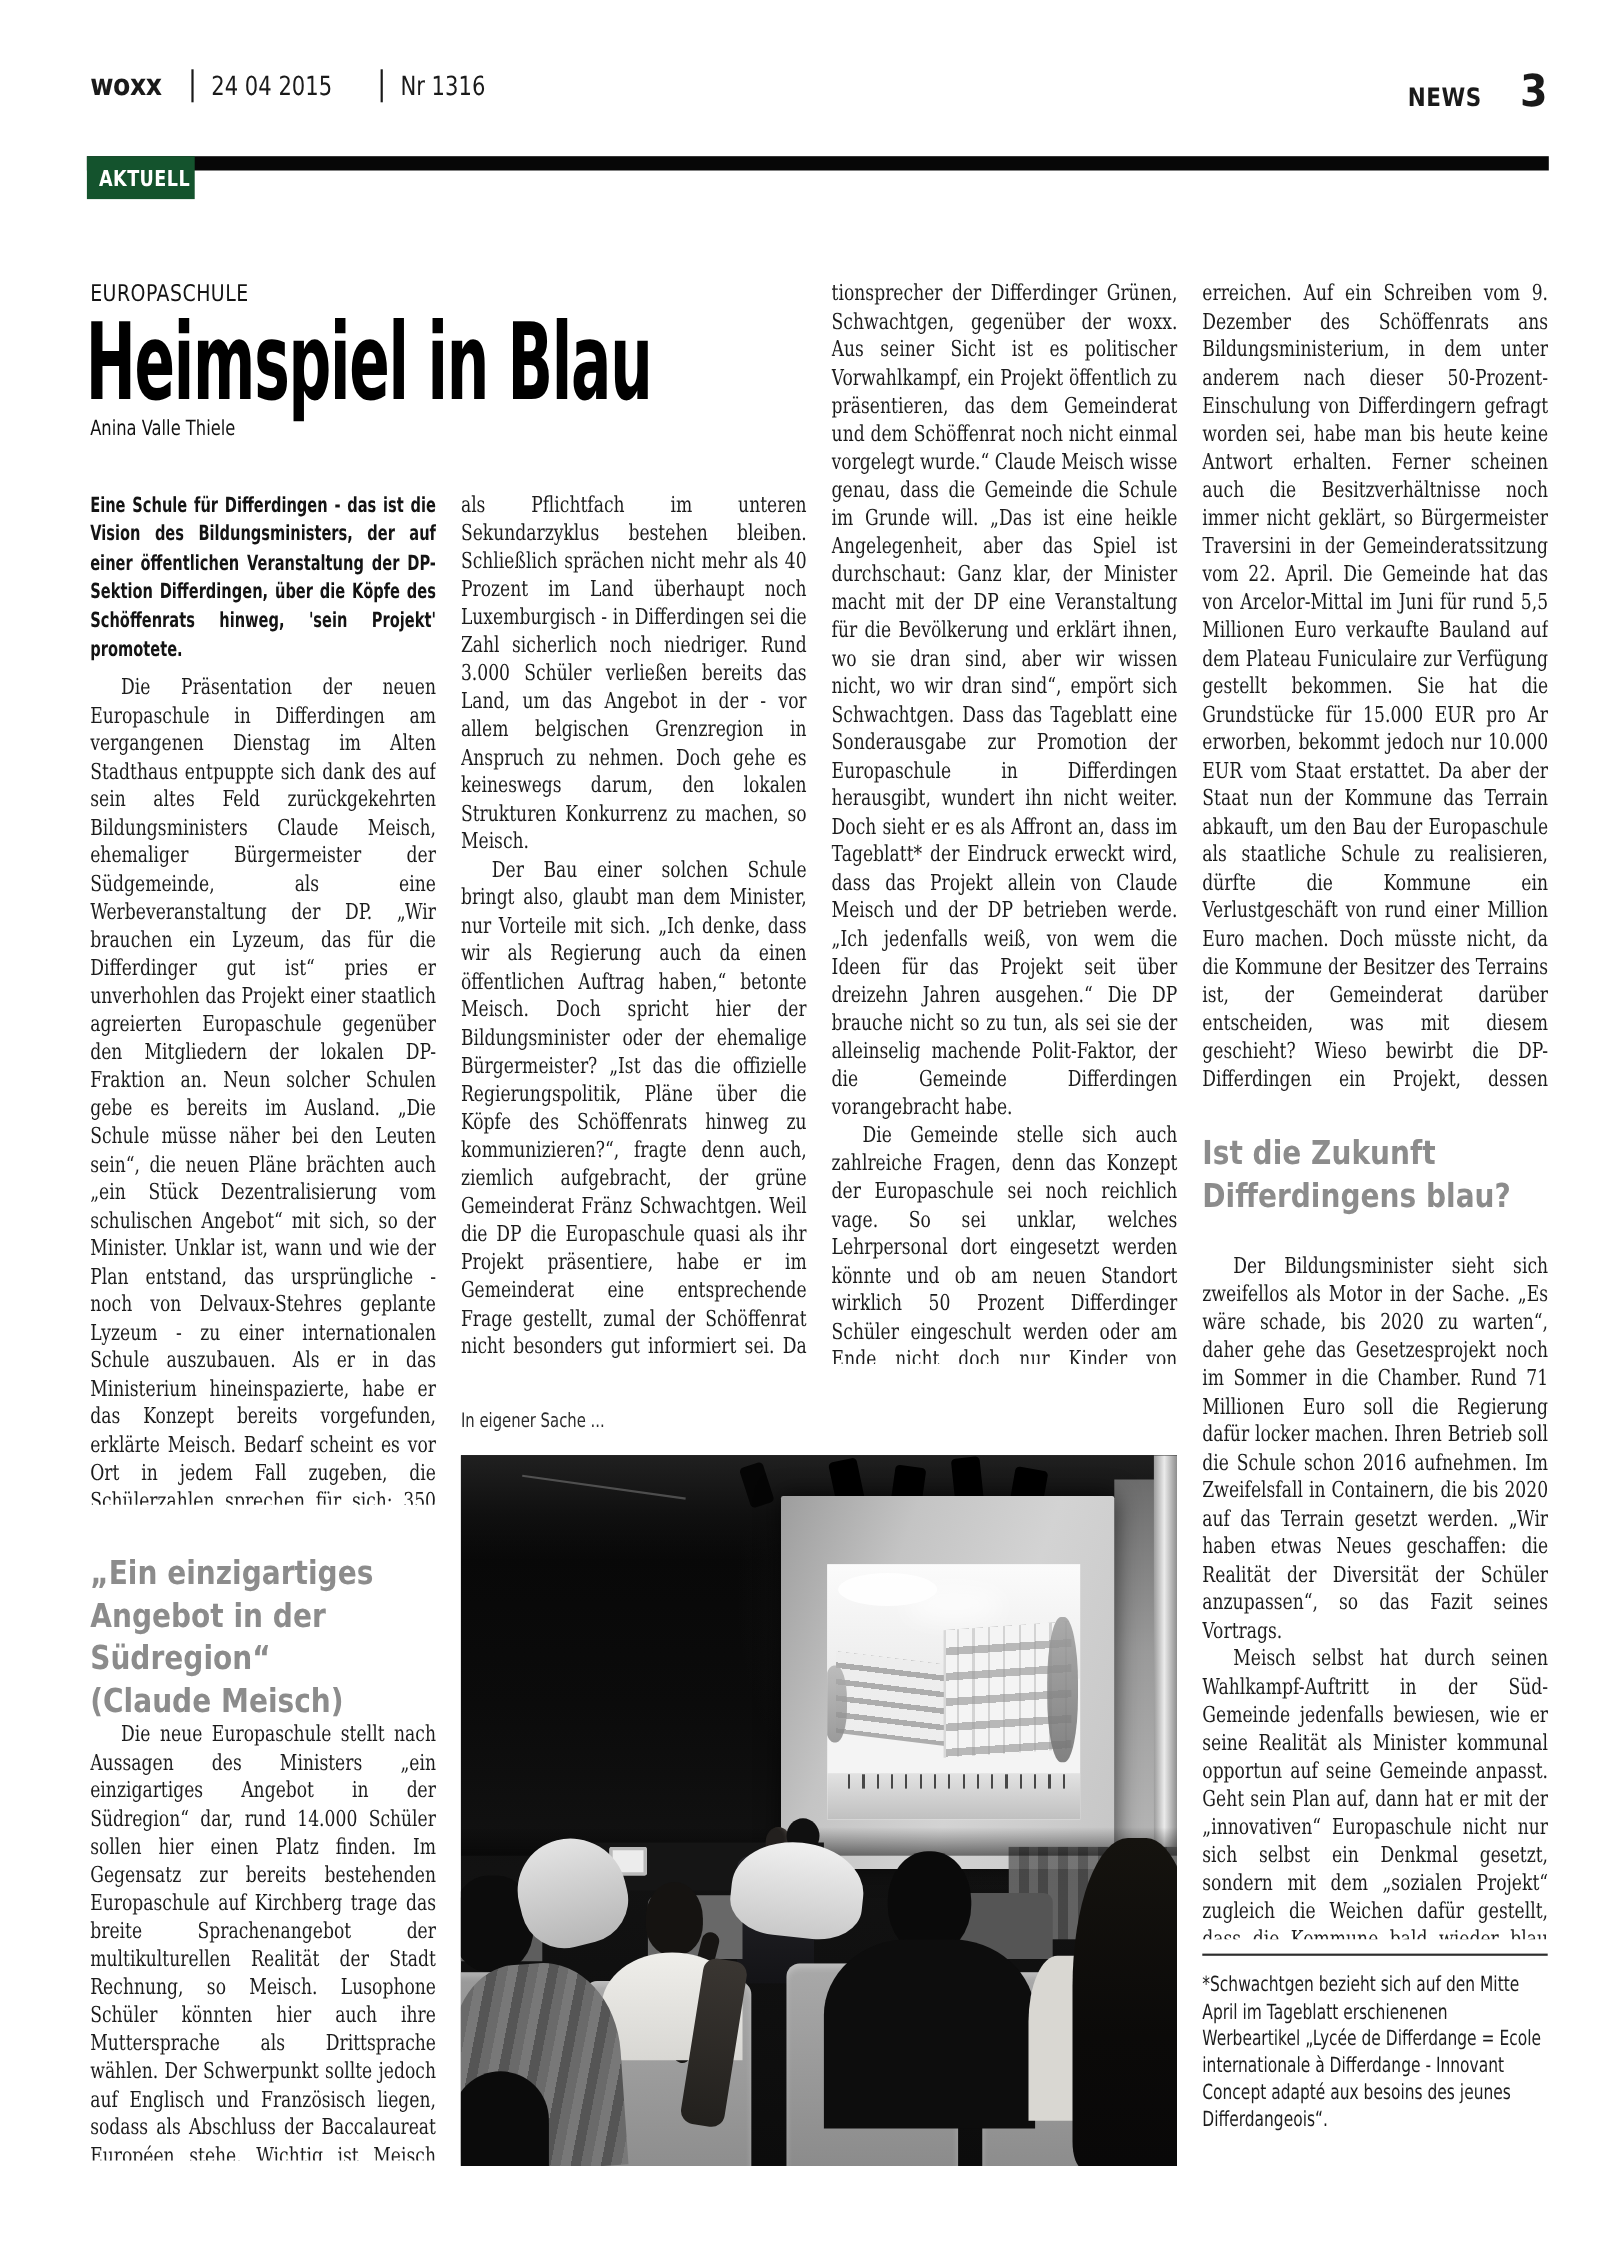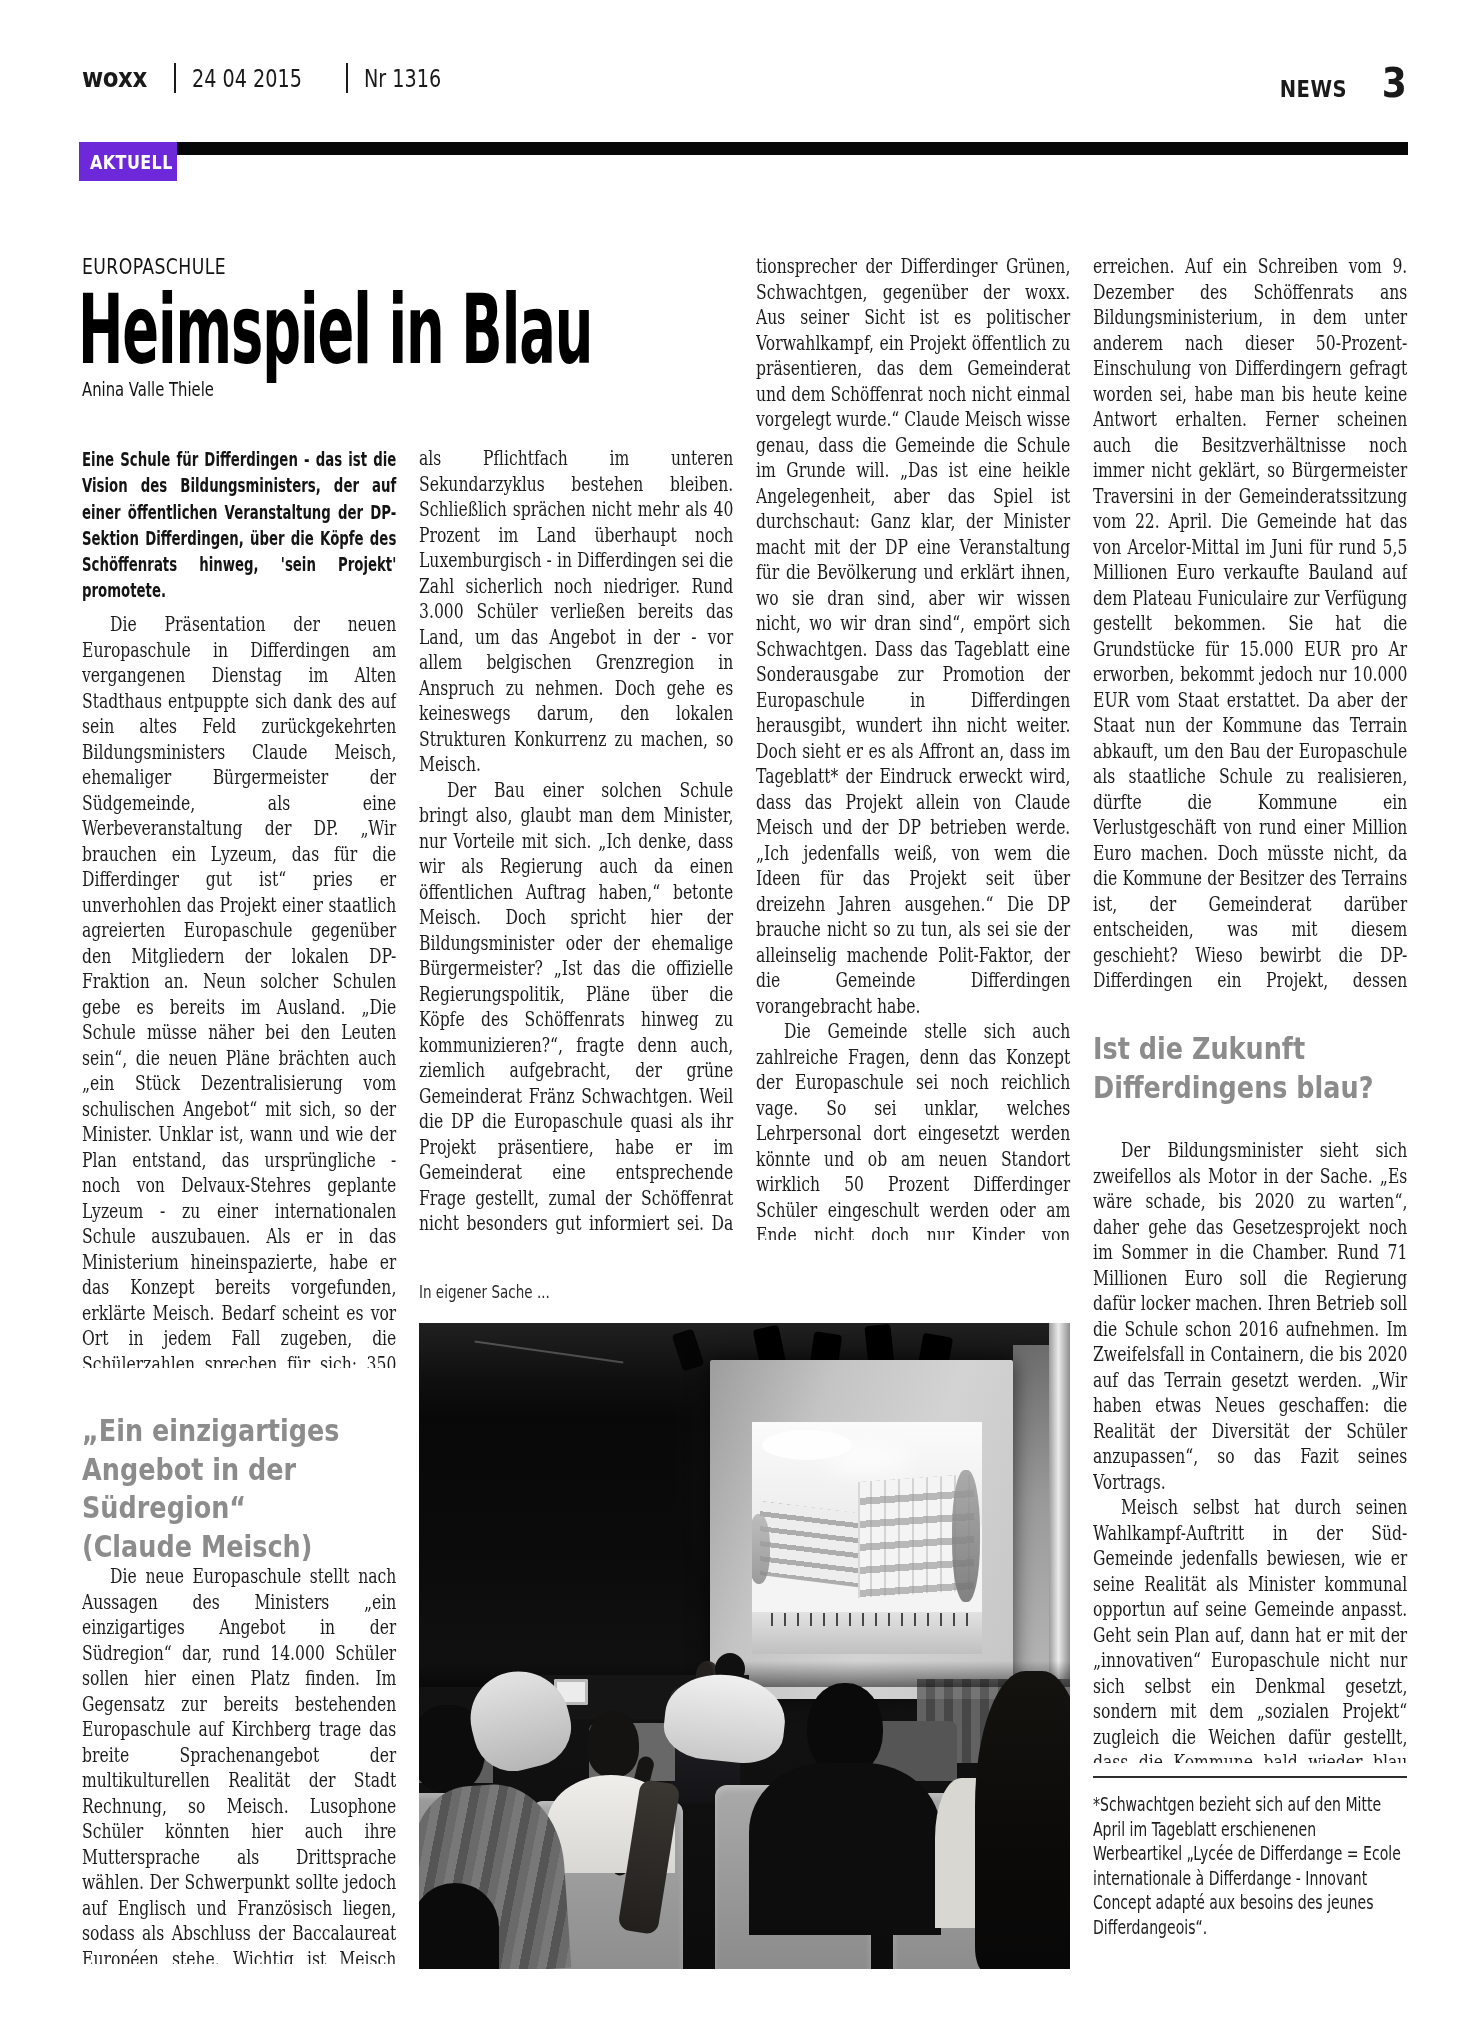--- a/index.html
+++ b/index.html
@@ -11,21 +11,21 @@
   .masthead-left { position:absolute; left:82px; top:62px; display:flex; align-items:baseline; white-space:nowrap;justify-content:space-between; }
   .brand { font-weight:bold; font-size:27px; letter-spacing:-0.5px; transform:scaleX(0.85); transform-origin:0 100%; }
   .vsep { display:inline-block; width:2px; height:30px; background:#1a1a1a; margin:0 16px; align-self:center; }
   .mast-item { font-size:24px; transform:scaleX(0.8); transform-origin:0 100%; letter-spacing:0; }
   .masthead-right { position:absolute; right:66px; top:60px; display:flex; align-items:baseline; }
   .section-name { font-weight:bold; font-size:23px; letter-spacing:0.5px; transform:scaleX(0.85); transform-origin:100% 100%; }
   .page-num { font-weight:bold; font-size:40px; margin-left:32px; transform:scaleX(0.9); transform-origin:100% 100%; }
 
   
   .rubric-bar { position:absolute; left:79px; top:142px; width:1329px; height:13px; background:#070707; }
-  .rubric-label { position:absolute; left:79px; top:142px; width:98px; height:39px; background:#6d28d9; color:#fff;
+  .rubric-label { position:absolute; left:79px; top:142px; width:98px; height:39px; background:#14532d; color:#fff;
                   display:flex; align-items:center; padding-left:11px; }
   .rubric-label span { font-weight:bold; font-size:20px; letter-spacing:0.5px; transform:scaleX(0.8); transform-origin:0 50%; white-space:nowrap; }
 
   
   .kicker { position:absolute; left:82px; top:255px; font-size:21px; letter-spacing:0.5px; transform:scaleX(0.82); transform-origin:0 0; white-space:nowrap; color:#141414; }
   .headline { position:absolute; left:78px; top:284px; font-size:97px; line-height:0.95; font-weight:bold; letter-spacing:-2px;
               transform:scaleX(0.56); transform-origin:0 0; white-space:nowrap; color:#000; }
   .byline { position:absolute; left:82px; top:378px; font-size:19px; transform:scaleX(0.78); transform-origin:0 0; white-space:nowrap; color:#111; }
 
   

